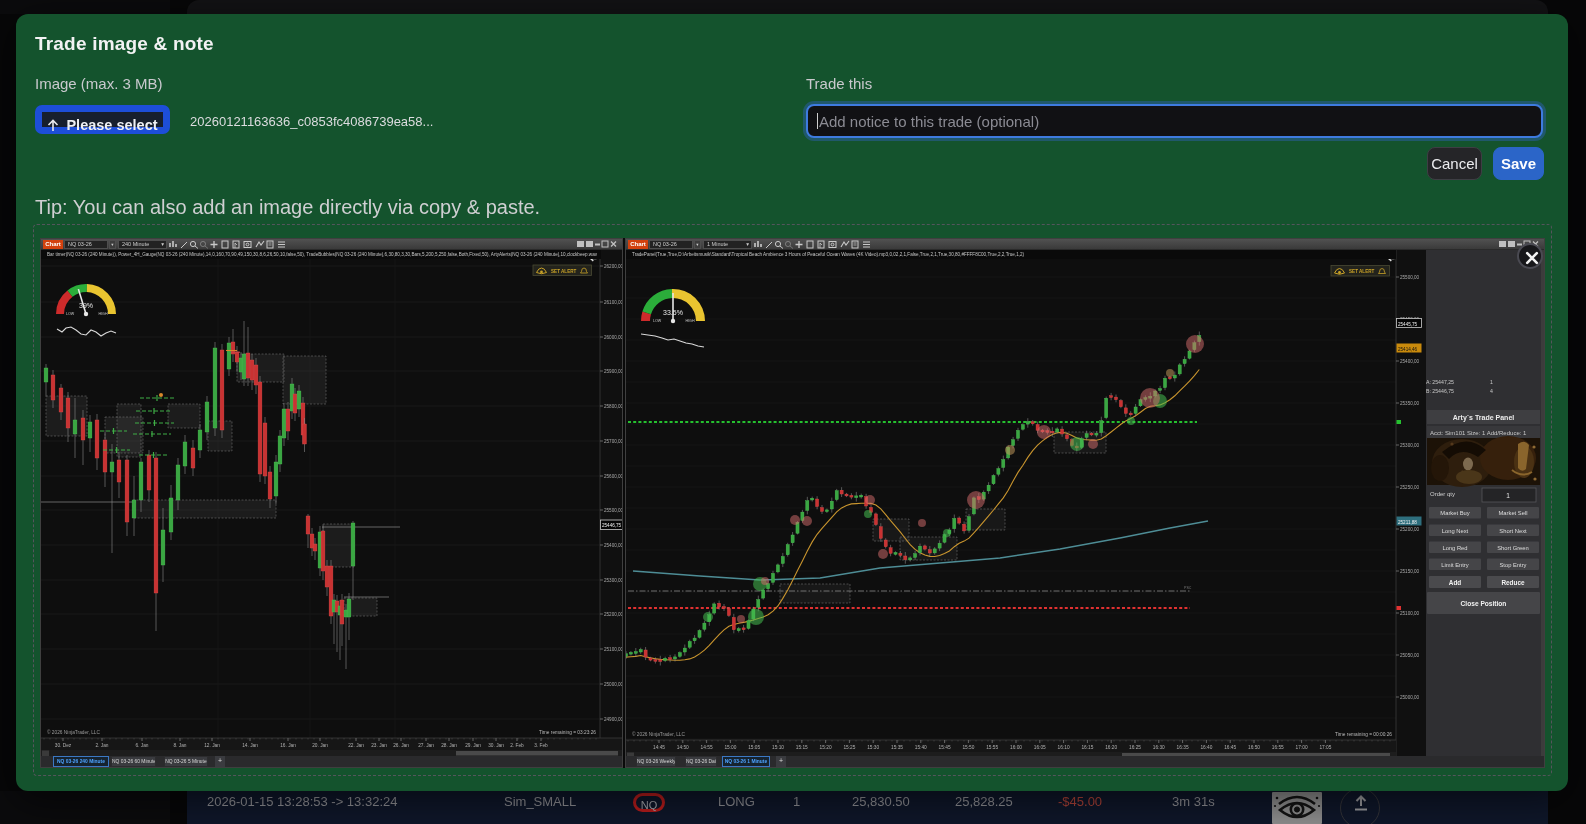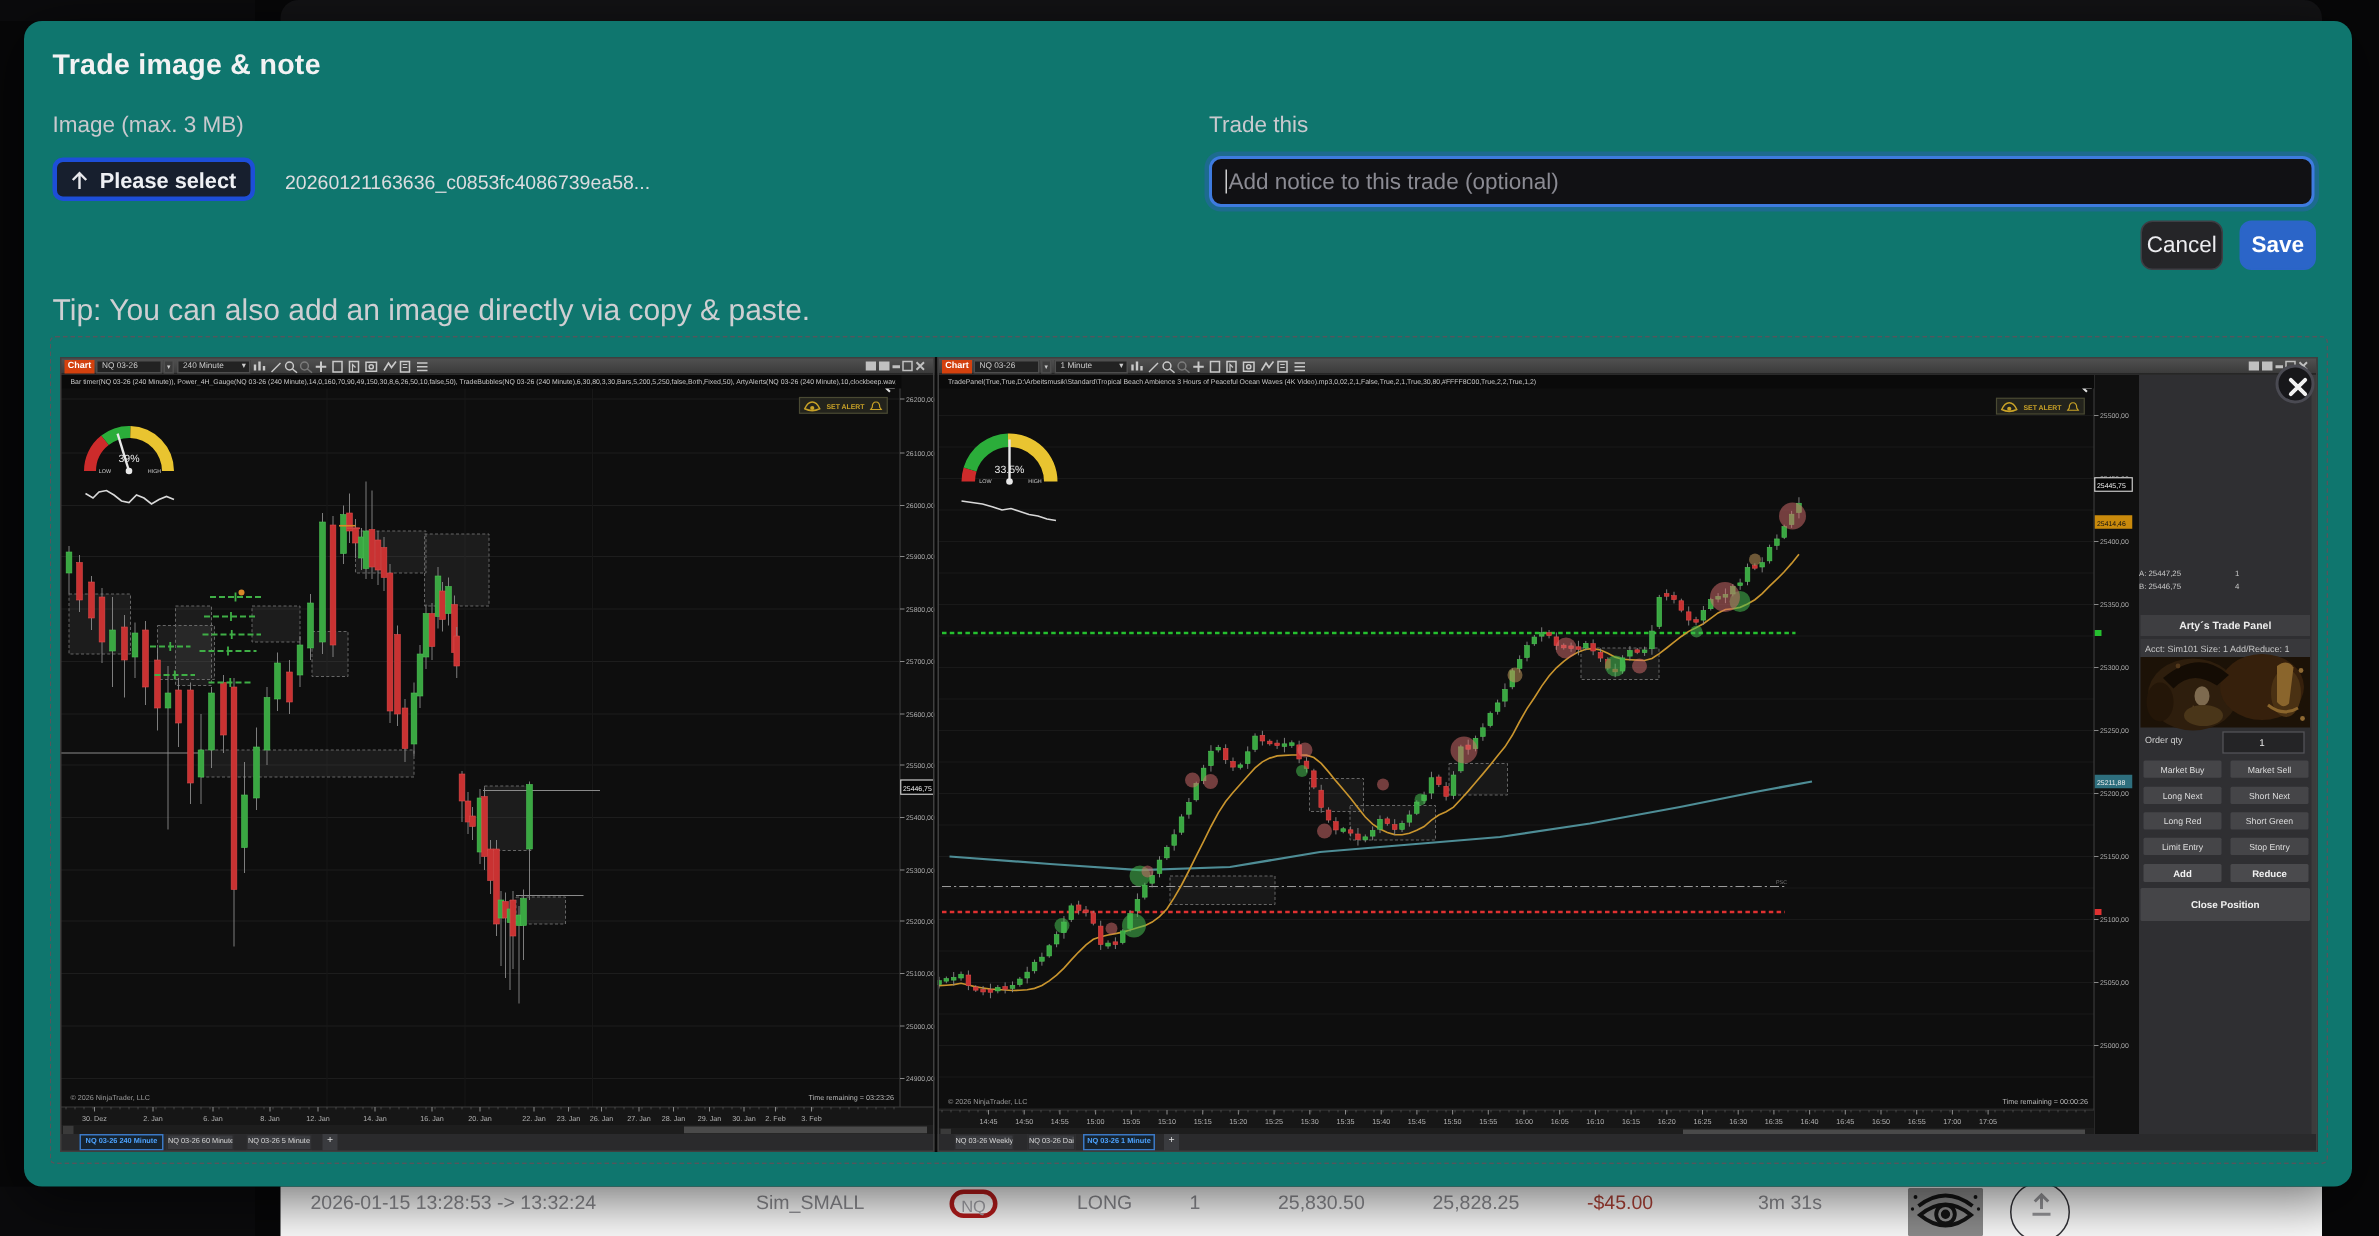--- a/index.html
+++ b/index.html
@@ -1,31 +1,31 @@
 <!DOCTYPE html>
 <html><head><meta charset="utf-8">
 <style>
 html,body{margin:0;padding:0;background:#070708;}
 *{box-sizing:border-box;font-family:"Liberation Sans",sans-serif;}
 .page{position:relative;width:1586px;height:824px;overflow:hidden;background:#070708;}
 .abs{position:absolute;}
-.modal{position:absolute;left:16px;top:14px;width:1552px;height:777px;background:#0f766e;border-radius:12px;box-shadow:0 8px 40px rgba(0,0,0,0.6);}
+.modal{position:absolute;left:16px;top:14px;width:1552px;height:777px;background:#14532d;border-radius:12px;box-shadow:0 8px 40px rgba(0,0,0,0.6);}
 .mtitle{position:absolute;left:19px;top:19px;font-size:19px;font-weight:bold;color:#f2f2f3;letter-spacing:0.2px;}
 .mlabel{font-size:15px;font-weight:normal;color:#c9c9ce;}
-.selbtn{position:absolute;left:19px;top:91px;width:135px;height:29px;background:#171f2e;border:3px solid #1d4ed8;border-radius:7px;color:#eef0f4;font-size:14.5px;font-weight:bold;text-align:center;line-height:27px;}
+.selbtn{position:absolute;left:19px;top:91px;width:135px;height:29px;background:#171f2e;border:7px solid #1d4ed8;border-radius:7px;color:#eef0f4;font-size:14.5px;font-weight:bold;text-align:center;line-height:27px;}
 .fname{position:absolute;left:158px;top:100px;font-size:13px;color:#dcdcdf;margin-left:16px;}
 .notebox{position:absolute;left:790px;top:90px;width:737px;height:34px;background:#111114;border:2px solid #3e7bdf;border-radius:8px;box-shadow:0 0 0 3px rgba(46,96,183,0.45);}
 .noteph{position:absolute;left:11px;top:7px;font-size:15px;color:#8b8b93;}
 .cancelbtn{position:absolute;left:1411px;top:133px;width:55px;height:33px;background:#252528;border:1px solid #3e3e44;border-radius:8px;color:#ececef;font-size:15px;text-align:center;line-height:31px;}
 .savebtn{position:absolute;left:1477px;top:133px;width:51px;height:33px;background:#2b65c8;border:1px solid #2b65c8;border-radius:8px;color:#fff;font-size:15px;font-weight:bold;text-align:center;line-height:31px;}
 .tip{position:absolute;left:19px;top:182px;font-size:20px;color:#cfcfd2;}
 .drop{position:absolute;left:17px;top:210px;width:1519px;height:552px;border:1px dashed #55555c;border-radius:4px;}
 .shot{position:absolute;left:6px;top:13px;width:1505px;height:530px;background:#0a0a0a;}
 .closebtn{position:absolute;left:1483px;top:18px;width:26px;height:26px;border-radius:50%;background:#17171a;border:2px solid #4a4a52;}
-.botstrip{position:absolute;left:187px;top:791px;width:1361px;height:33px;background:#ffffff;}
+.botstrip{position:absolute;left:187px;top:791px;width:1361px;height:33px;background:#0f172a;}
 .botstrip .cell{position:absolute;top:0;height:33px;line-height:21px;font-size:13px;color:#8e8e93;}
 .eyebtn{position:absolute;left:1272px;top:792px;width:50px;height:32px;background:#8f8f8f;border-radius:1px;}
 .upbtn{position:absolute;left:1340px;top:788px;width:40px;height:40px;border-radius:50%;border:1px solid #333338;}
 .nqpill{position:absolute;left:633px;top:793px;width:32px;height:19px;border:3px solid #b91c1c;border-radius:10px;color:#a8a8ae;font-size:11px;text-align:center;line-height:18px;}
 </style></head><body>
 <div class="page">
 <div class="abs" style="left:0;top:0;width:170px;height:14px;background:#0b0b0d;"></div>
 <div class="abs" style="left:187px;top:0;width:1361px;height:14px;background:#131315;border-top-left-radius:12px;border-top-right-radius:12px;"></div>
 <div class="abs" style="left:0;top:791px;width:170px;height:33px;background:#0b0b0d;"></div>
 <div class="botstrip">

